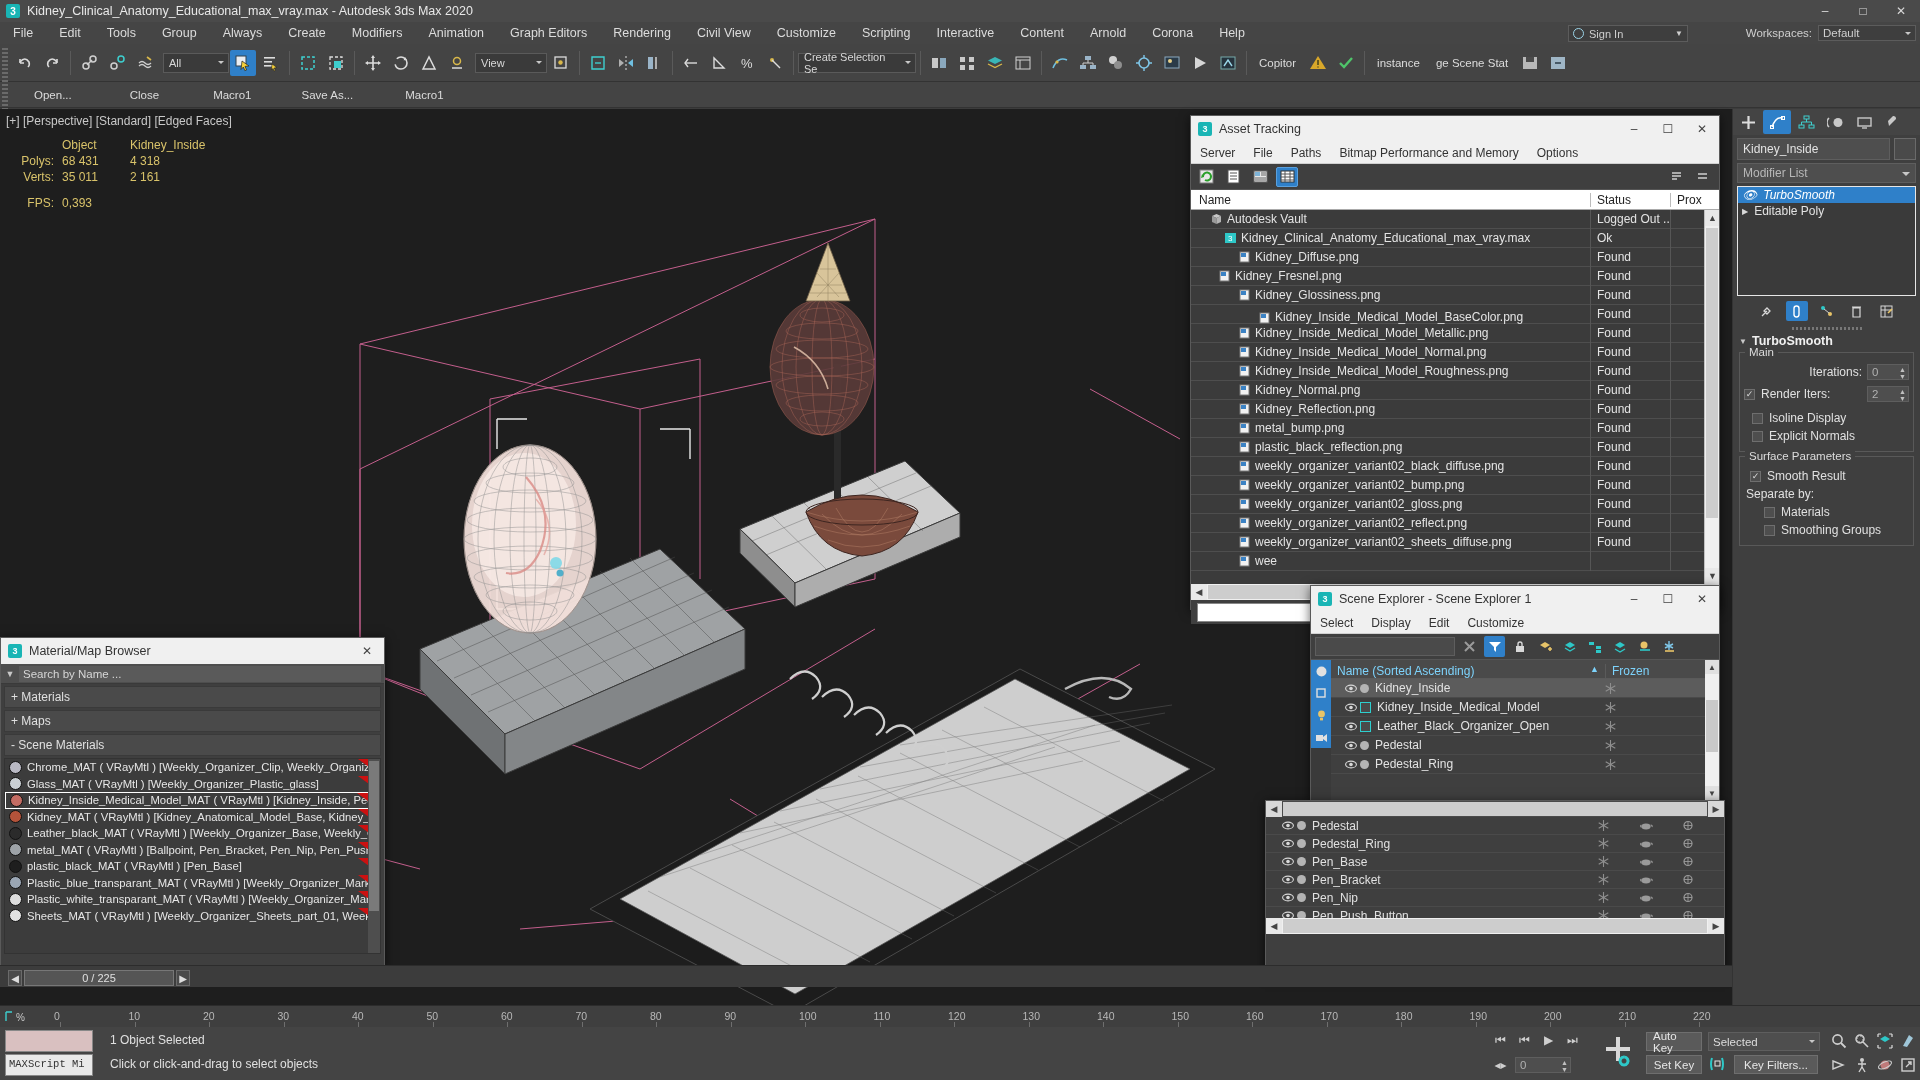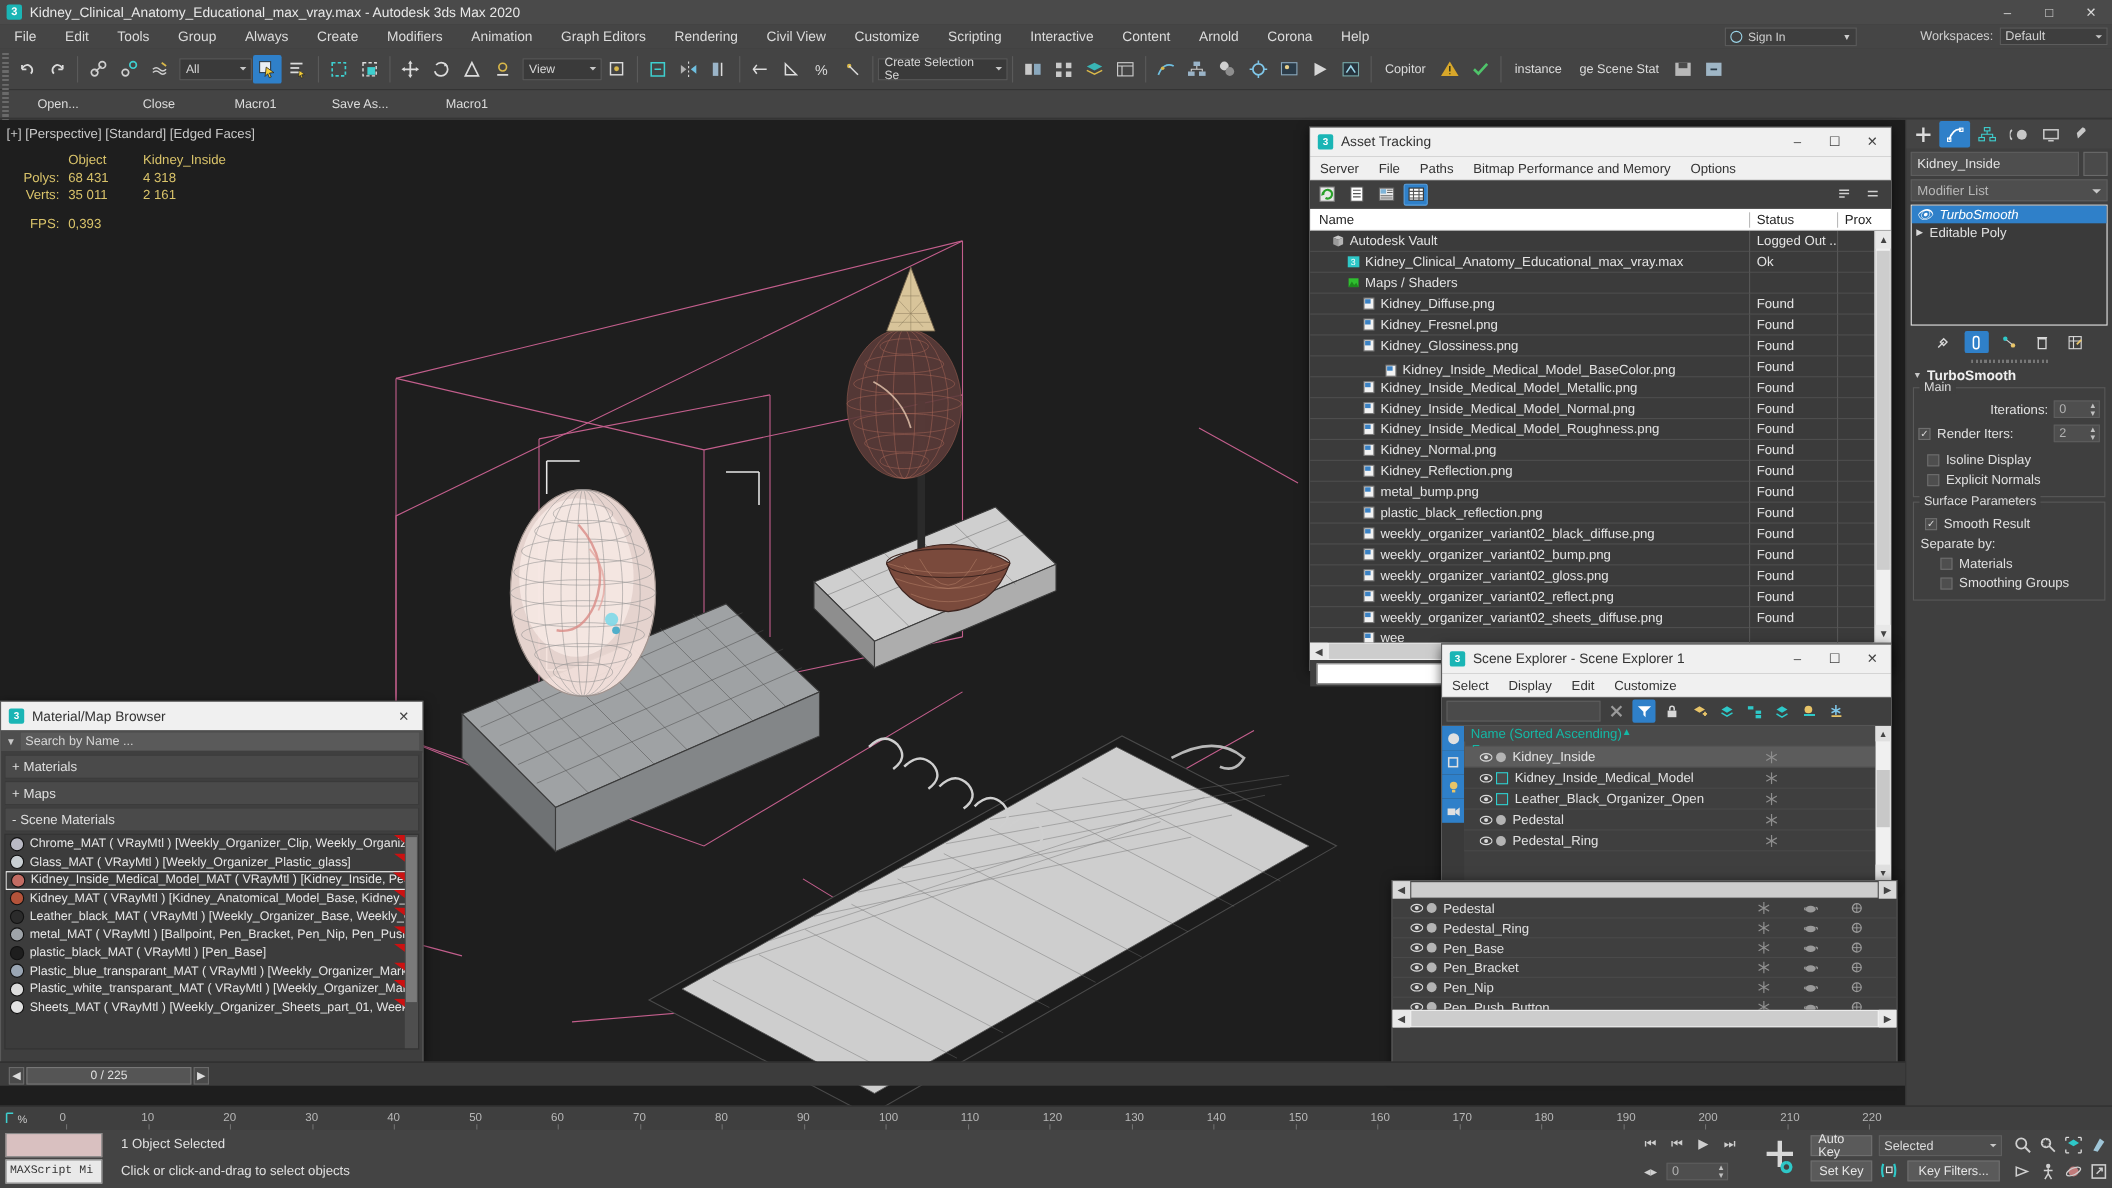--- a/index.html
+++ b/index.html
@@ -147,22 +147,22 @@
     padding:0 4px;border-bottom:1px solid #555;}
   .se-search{width:140px;height:19px;background:#4a4a4a;border:1px solid #5e5e5e;}
   .se-btn{width:21px;height:21px;display:flex;align-items:center;justify-content:center;
     border-radius:2px;}
   .se-btn.on{background:#2f80c9;}
   .se-main{display:flex;height:140px;}
   .se-side{width:20px;background:#3a3a3a;display:flex;flex-direction:column;}
   .se-side-b{width:20px;height:22px;display:flex;align-items:center;justify-content:center;}
   .se-side-b.on{background:#2f80c9;}
   .se-list{flex:1;display:flex;flex-direction:column;}
-  .se-head{height:19px;background:#4a4a4a;display:flex;align-items:flex-start;font-size:12px;
-    color:#14b8a6;border-bottom:1px solid #5a5a5a;flex-direction:column;}
+  .se-head{height:19px;background:#4a4a4a;display:flex;align-items:flex-end;font-size:12px;
+    color:#7dd3fc;border-bottom:1px solid #5a5a5a;}
   .se-head .h1{flex:1;padding-left:6px;}
   .se-head .h2{flex:0 0 100px;padding-left:6px;border-left:1px solid #5a5a5a;}
   .se-rows{flex:1;overflow:hidden;background:#3f3f3f;}
   .se-row{height:19px;display:flex;align-items:center;font-size:12px;color:#e2e2e2;
     border-bottom:1px solid #4a4a4a;}
   .se-row.sel{background:#5c5c5c;}
   .se-row .nm{flex:1;display:flex;align-items:center;padding-left:14px;}
   .se-row .fz{flex:0 0 100px;text-align:center;color:#9a9a9a;}
   .eye{width:11px;height:9px;margin-right:4px;}
   .dot{width:9px;height:9px;border-radius:50%;background:#b4b4b4;margin-right:6px;}
@@ -852,47 +852,34 @@
                   <rect x="0" y="1" width="11" height="10" fill="#2ec8c8"></rect>
                   <text x="3" y="9" font-size="8" fill="#fff" font-family="sans-serif">3</text>
                 </svg>
               </span>
               <span>Kidney_Clinical_Anatomy_Educational_max_vray.max</span>
             </div>
             <div class="s">Ok</div>
             <div class="p"></div>
           </div>
           <div class="at-row">
-            <div class="n" style="padding-left: 34px;">
-              <span class="ficon">
-                <svg width="11" height="12" viewBox="0 0 11 12">
-                  <rect x="1" y="2" width="9" height="8" fill="#2fbf2f"></rect>
-                  <path d="M1 10 L4 5 L6 8 L8 6 L10 10z" fill="#1d8a1d"></path>
-                </svg>
-              </span>
-              <span>Maps / Shaders</span>
-            </div>
-            <div class="s"></div>
-            <div class="p"></div>
-          </div>
-          <div class="at-row">
             <div class="n" style="padding-left: 48px;">
               <span class="ficon">
                 <svg width="11" height="12" viewBox="0 0 11 12">
                   <rect x="1" y="1" width="9" height="10" fill="#f2f2f2" stroke="#7a7a7a"></rect>
                   <rect x="2" y="2" width="5" height="4" fill="#3b82c4"></rect>
                 </svg>
               </span>
               <span>Kidney_Diffuse.png</span>
             </div>
             <div class="s">Found</div>
             <div class="p"></div>
           </div>
           <div class="at-row">
-            <div class="n" style="padding-left: 48px;">
+            <div class="n" style="padding-left: 28px;">
               <span class="ficon">
                 <svg width="11" height="12" viewBox="0 0 11 12">
                   <rect x="1" y="1" width="9" height="10" fill="#f2f2f2" stroke="#7a7a7a"></rect>
                   <rect x="2" y="2" width="5" height="4" fill="#3b82c4"></rect>
                 </svg>
               </span>
               <span>Kidney_Fresnel.png</span>
             </div>
             <div class="s">Found</div>
             <div class="p"></div>

